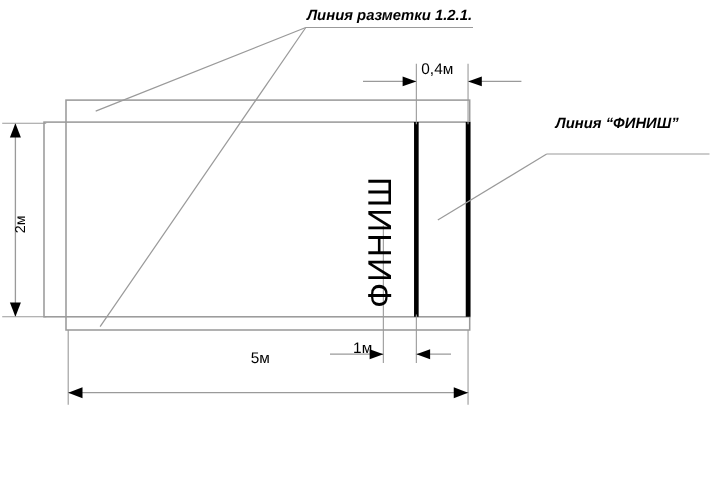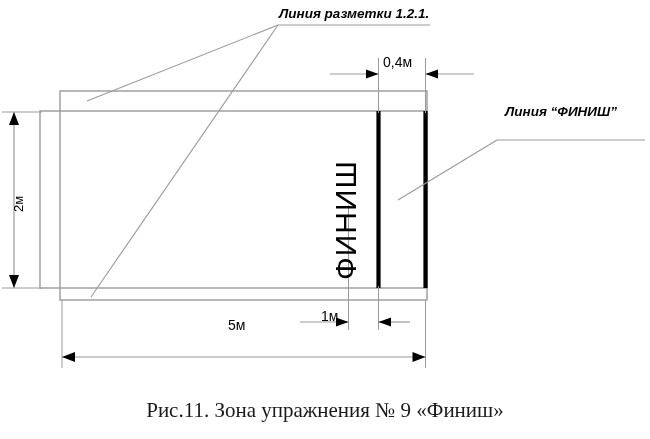--- a/index.html
+++ b/index.html
@@ -146,15 +146,14 @@
   <div class="lbl zone-text" style="left:329px; top:280px;">ФИНИШ</div>
 
   <div class="lbl dim-label" style="left:383px; top:54px;">0,4м</div>
 
   <div class="lbl dim-label" style="left:321px; top:308px;">1м</div>
 
   <div class="lbl dim-label-vert" style="left:11px; top:212px;">2м</div>
 
   <div class="lbl dim-label" style="left:228px; top:317px;">5м</div>
 
-  <div id="caption">Рис.11. Зона упражнения № 9 «Финиш»</div>
 
 </div>
 
 </body></html>

